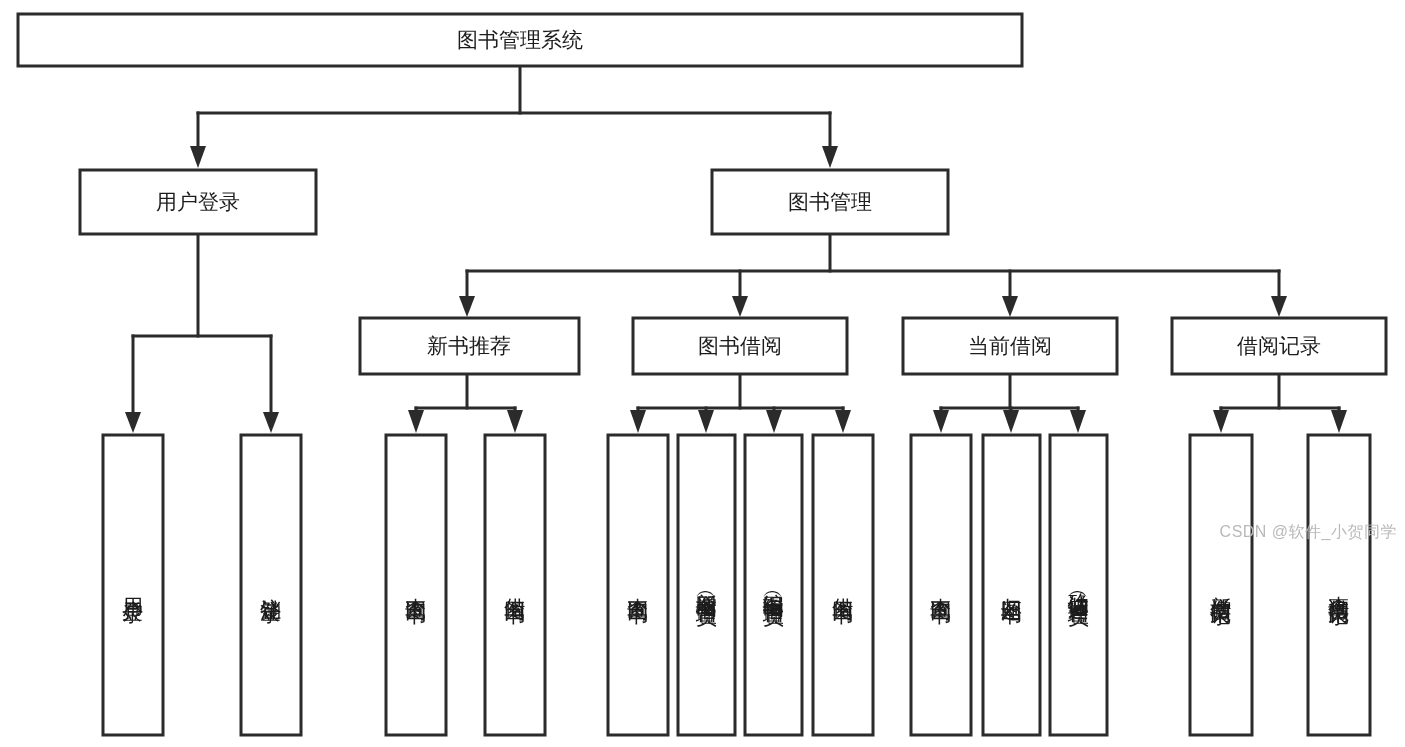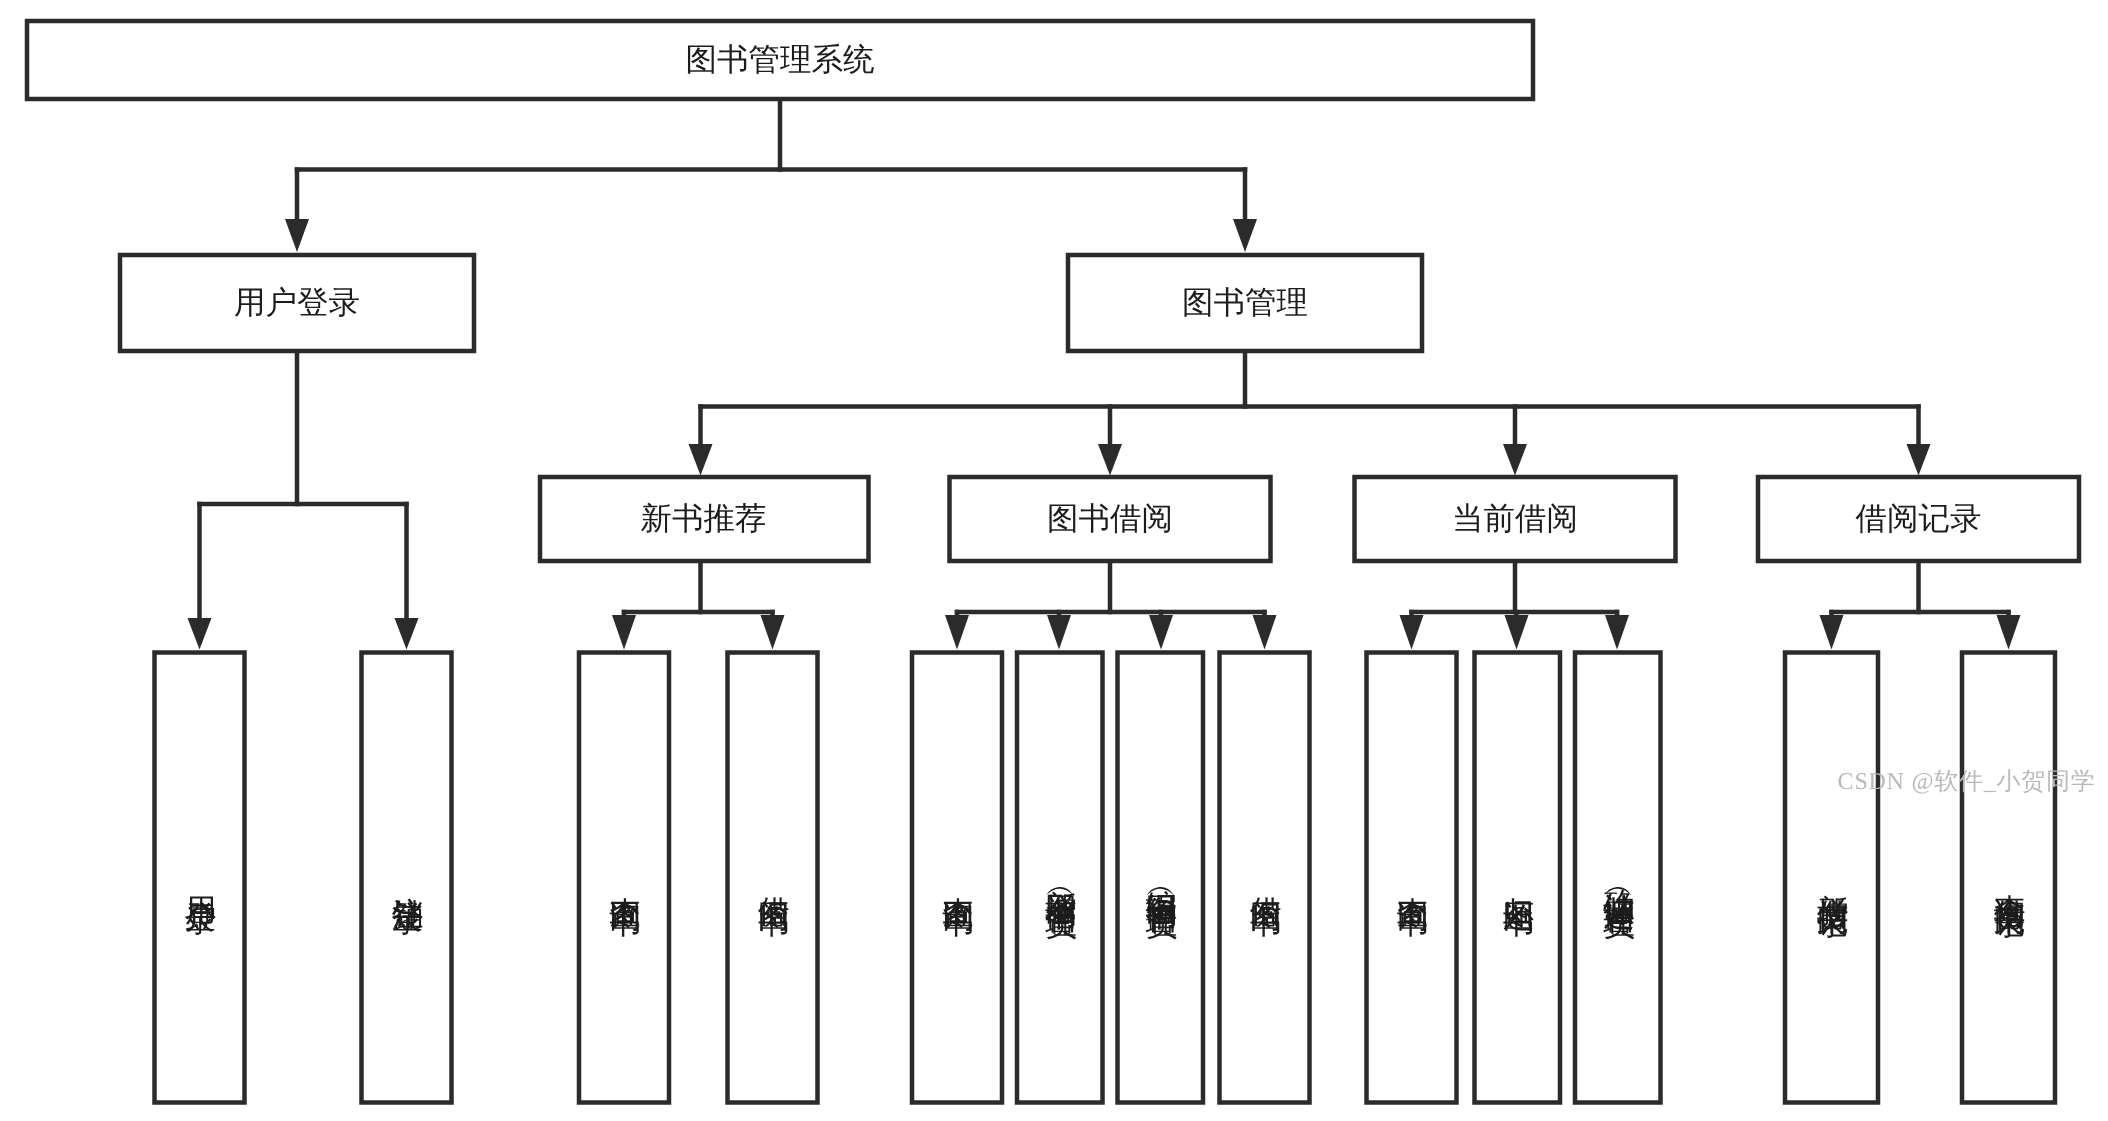--- a/index.html
+++ b/index.html
@@ -59,22 +59,22 @@
     font-size: 21px;
     line-height: 1.12;
     color: #1c1c1c;
     letter-spacing: 2px;
     white-space: nowrap;
     pointer-events: none;
   }
   .watermark {
     position: absolute;
     right: 8px;
-    bottom: 12px;
-    font-family: Liberation Serif, serif;
+    bottom: 1px;
+    font-family: Liberation Sans, sans-serif;
     font-size: 16px;
     color: #b9b9b9;
     letter-spacing: 0.5px;
     white-space: nowrap;
   }
 </style>
 </head>
 <body>
 
 <div id="diagram-root">

